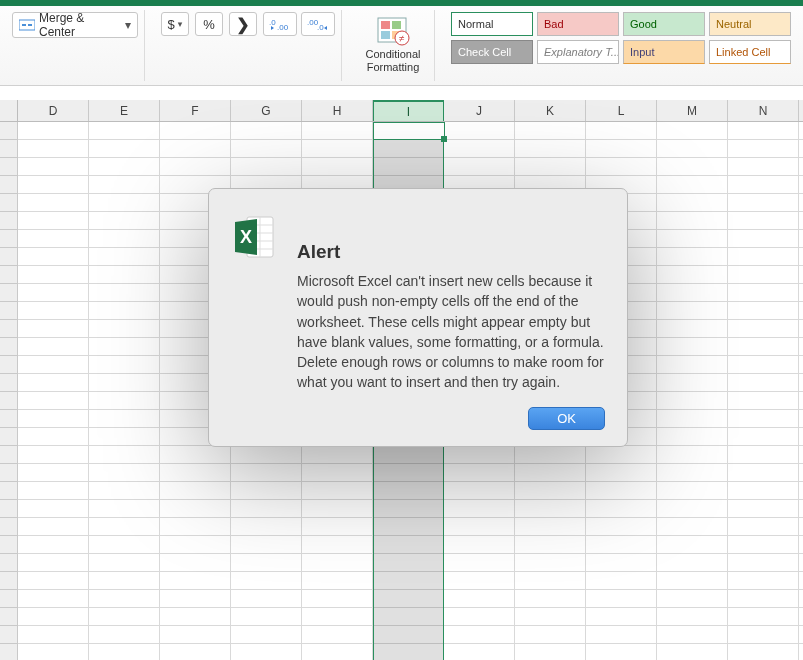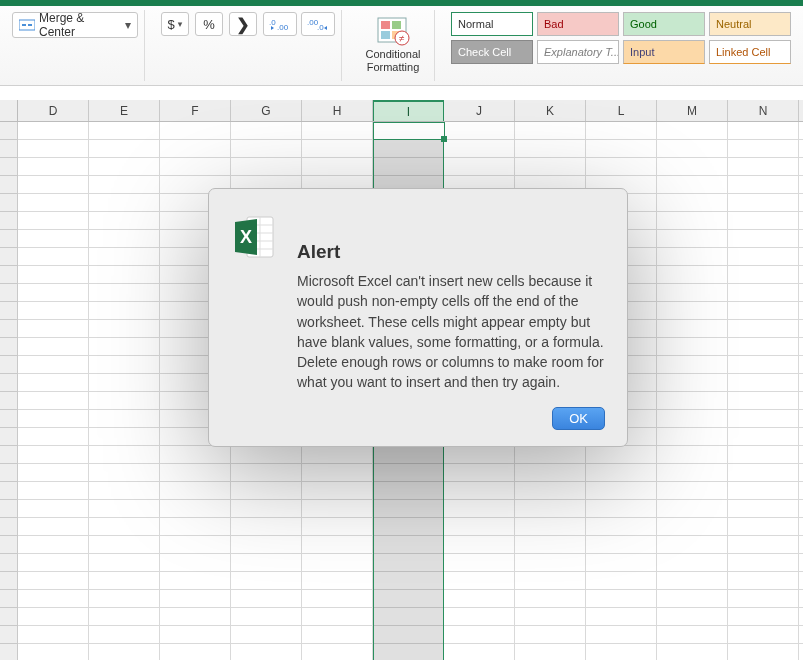--- a/index.html
+++ b/index.html
@@ -170,21 +170,21 @@
     display:flex; gap:18px;
   }
   .dialog .appicon { flex:0 0 auto; padding-top:4px;}
   .dialog-content { flex:1; color:#333;}
   .dialog-title { font-weight:600; font-size:19px; margin-bottom:8px;margin-top:32px;}
   .dialog-text { font-size:14px; line-height:1.45; color:#444;}
   .dialog-buttons { display:flex; justify-content:flex-end; margin-top:14px;}
   .ok-btn {
     background: linear-gradient(#5aa4f2,#3a84de);
     color:#fff; border:1px solid #2e6fbf; border-radius:5px;
-    font-size:13px; padding:3px 16px;
+    font-size:13px; padding:3px 28px;
   }
 </style>
 </head>
 <body>
 
 <div class="top-green-bar"></div>
 
 <div class="ribbon">
 
   <div class="ribbon-group">

